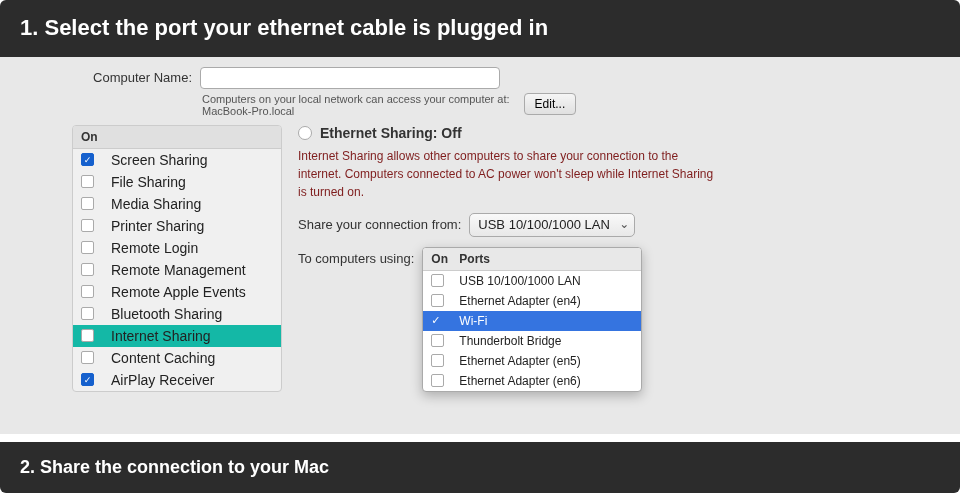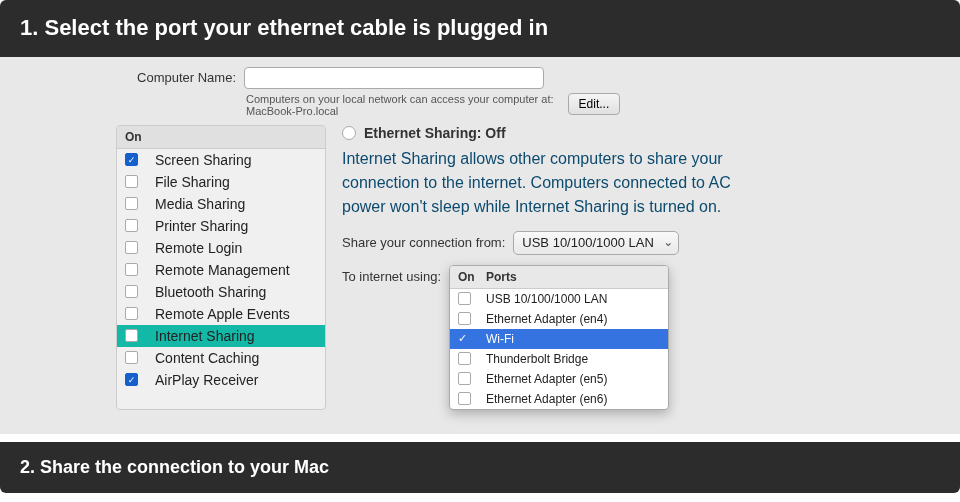--- a/index.html
+++ b/index.html
@@ -173,22 +173,22 @@
       flex-shrink: 0;
     }
 
     .internet-sharing-off-label {
       font-size: 14px;
       font-weight: 600;
       color: #333;
     }
 
     .internet-sharing-desc {
-      font-size: 16px;
-      color: #0c4a6e;
+      font-size: 12px;
+      color: #7f1d1d;
       line-height: 1.5;
       margin-bottom: 12px;
       max-width: 420px;
     }
 
     .share-from-row {
       display: flex;
       align-items: center;
       gap: 8px;
       margin-bottom: 10px;
@@ -314,21 +314,21 @@
     .wrapper {
       width: 960px;
       height: 493px;
       display: flex;
       flex-direction: column;
     }
 
     .mid-section {
       background: #e8e8e8;
       flex: 1;
-      padding: 10px 116px;
+      padding: 10px 72px;
       display: flex;
       flex-direction: column;
     }
   </style>
 </head>
 <body>
 
 <div class="wrapper">
 
   <div class="banner-top">
@@ -390,27 +390,27 @@
             <div class="service-row">
               <span class="col-on">
                 <span class="checkbox"></span>
               </span>
               <span class="col-label">Remote Management</span>
             </div>
             <div class="service-row">
               <span class="col-on">
                 <span class="checkbox"></span>
               </span>
+              <span class="col-label">Remote Apple Events</span>
+            </div>
+            <div class="service-row">
+              <span class="col-on">
+                <span class="checkbox"></span>
+              </span>
               <span class="col-label">Bluetooth Sharing</span>
-            </div>
-            <div class="service-row">
-              <span class="col-on">
-                <span class="checkbox"></span>
-              </span>
-              <span class="col-label">Remote Apple Events</span>
             </div>
             <div class="service-row selected">
               <span class="col-on">
                 <span class="checkbox"></span>
               </span>
               <span class="col-label">Internet Sharing</span>
             </div>
             <div class="service-row">
               <span class="col-on">
                 <span class="checkbox"></span>
@@ -438,21 +438,21 @@
         <div class="share-from-row">
           <span class="share-from-label">Share your connection from:</span>
           <div class="dropdown-wrapper">
             <select class="dropdown-select">
               <option>USB 10/100/1000 LAN</option>
             </select>
           </div>
         </div>
 
         <div class="to-computers-row">
-          <span class="to-computers-label">To internet using:</span>
+          <span class="to-computers-label">To computers using:</span>
 
           <div class="ports-dropdown">
             <div class="ports-dropdown-header">
               <span class="col-on">On</span>
               <span class="col-port">Ports</span>
             </div>
             <div id="ports-rows-container">
                 <div class="port-row">
                   <span class="col-on">
                     <span class="checkbox"></span>

